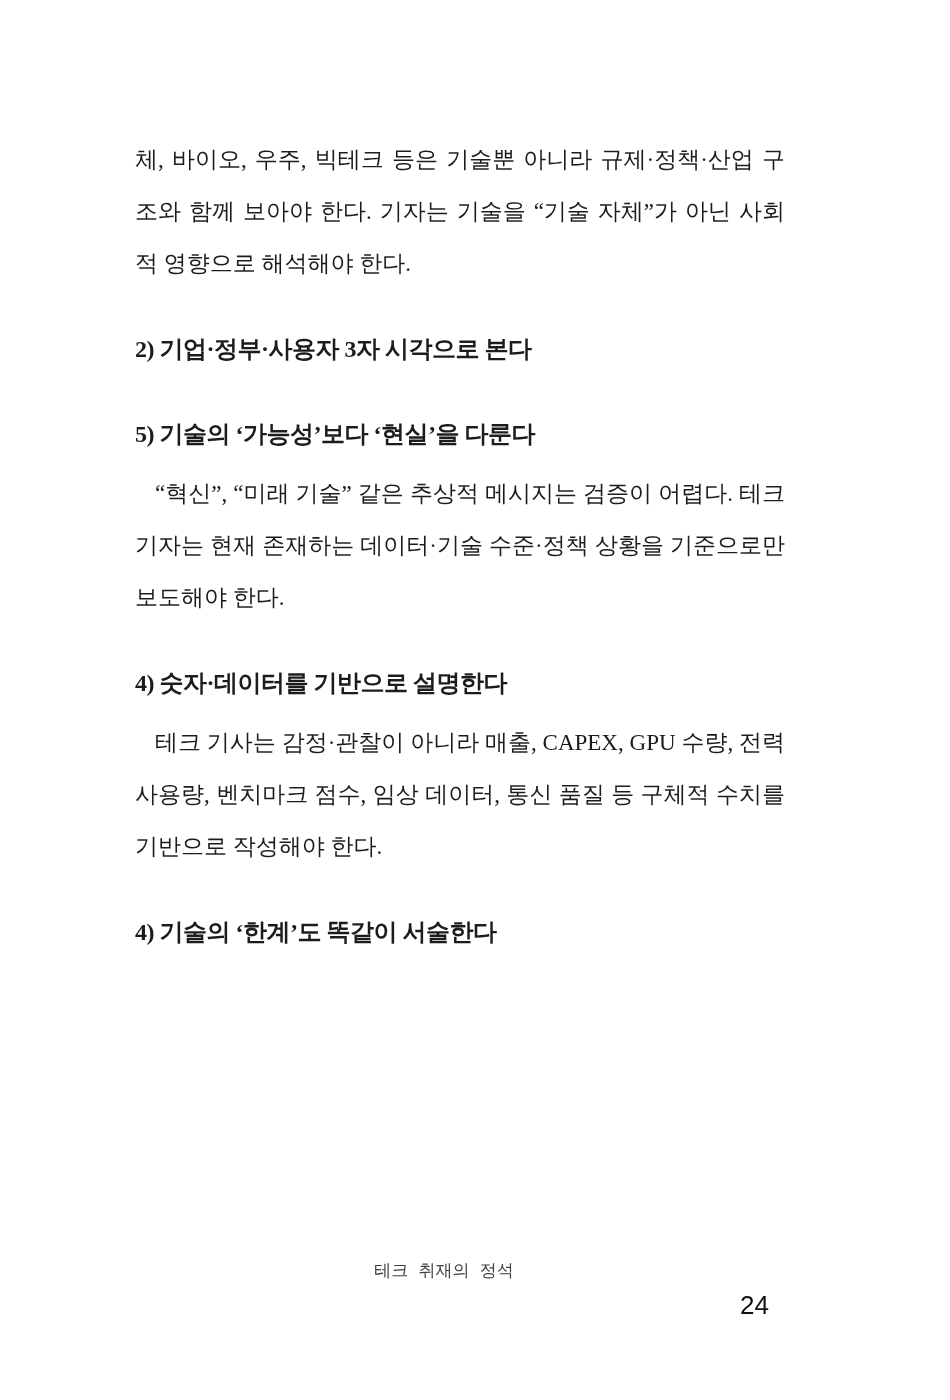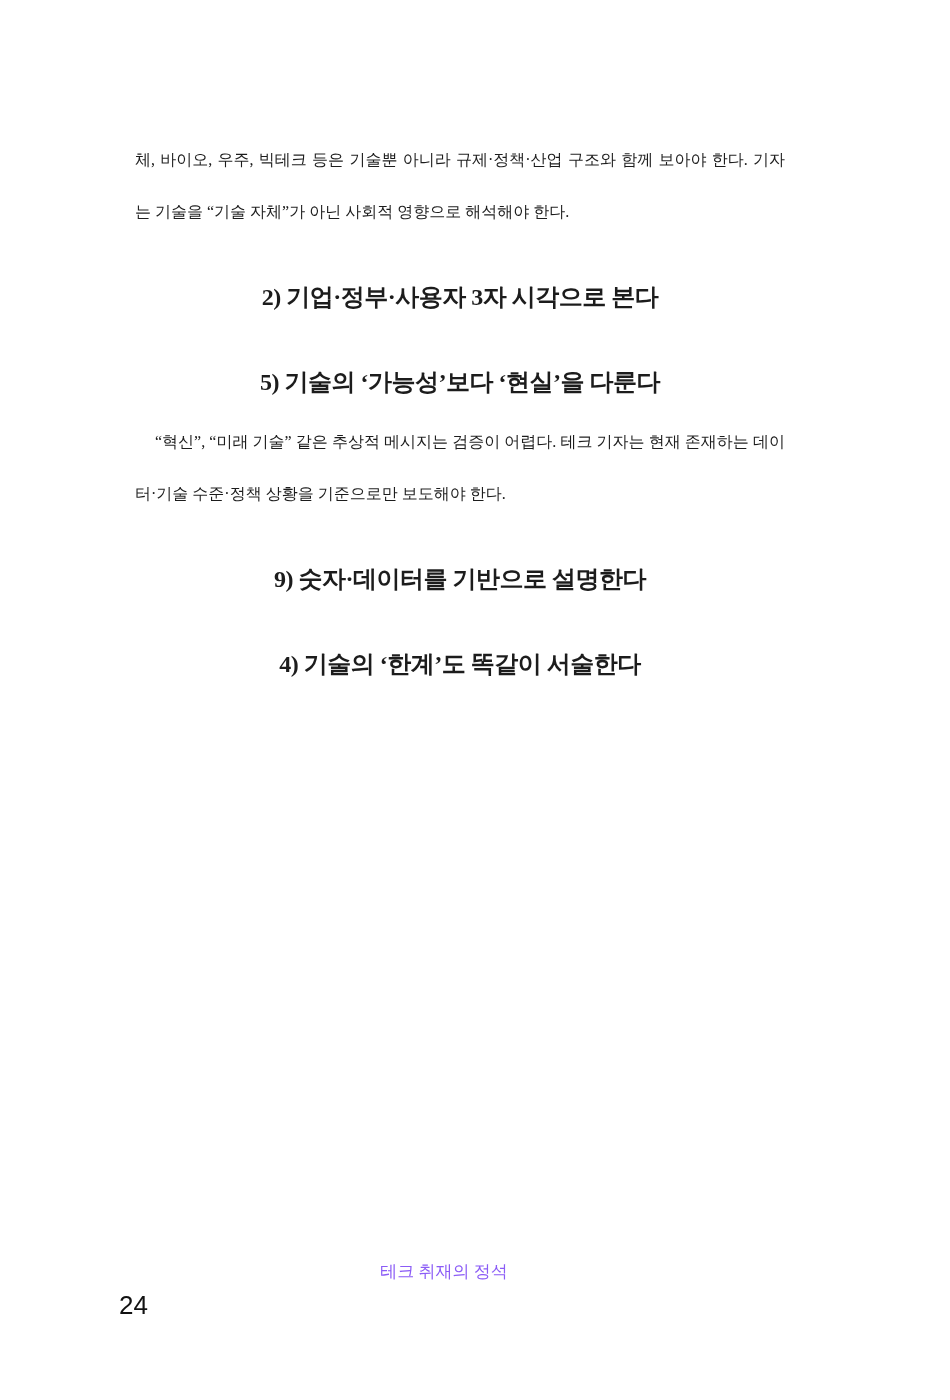--- a/index.html
+++ b/index.html
@@ -17,57 +17,57 @@
   }
   .content {
     position: absolute;
     left: 135px;
     top: 134px;
     width: 650px;
     color: #1c1c1c;
   }
   .body-para {
     margin: 0;
-    font-size: 16px;
+    font-size: 23px;
     line-height: 52px;
     text-align: justify;
     text-indent: 20px;
     word-break: normal;
   }
   .body-para.continued {
     text-indent: 0;
   }
   .section {
     margin-top: 33px;
   }
   .section-heading {
     margin: 0 0 8px 0;
     font-size: 24px;
     line-height: 52px;
     font-weight: 700;
     letter-spacing: -0.5px;
-    text-align: center;
+    text-align: left;
   }
   .footer-title {
     position: absolute;
     left: 119px;
     width: 650px;
     top: 1262px;
     text-align: center;
-    font-family: Liberation Serif, serif;
+    font-family: Liberation Mono, monospace;
     font-size: 17px;
     line-height: 20px;
-    color: #8b5cf6;
+    color: #404040;
   }
   .page-number {
     position: absolute;
     left: 119px;
     width: 650px;
     top: 1290px;
-    text-align: left;
+    text-align: right;
     font-family: "Liberation Sans", "DejaVu Sans", sans-serif;
     font-size: 26px;
     line-height: 30px;
     color: #111111;
   }
 </style>
 </head>
 <body>
 
 <div class="page">
@@ -78,21 +78,22 @@
     <section class="section">
       <h2 class="section-heading">2) 기업·정부·사용자 3자 시각으로 본다</h2>
     </section>
 
     <section class="section">
       <h2 class="section-heading">5) 기술의 ‘가능성’보다 ‘현실’을 다룬다</h2>
       <p class="body-para">“혁신”, “미래 기술” 같은 추상적 메시지는 검증이 어렵다. 테크 기자는 현재 존재하는 데이터·기술 수준·정책 상황을 기준으로만 보도해야 한다.</p>
     </section>
 
     <section class="section">
-      <h2 class="section-heading">9) 숫자·데이터를 기반으로 설명한다</h2>
+      <h2 class="section-heading">4) 숫자·데이터를 기반으로 설명한다</h2>
+      <p class="body-para">테크 기사는 감정·관찰이 아니라 매출, CAPEX, GPU 수량, 전력 사용량, 벤치마크 점수, 임상 데이터, 통신 품질 등 구체적 수치를 기반으로 작성해야 한다.</p>
     </section>
 
     <section class="section">
       <h2 class="section-heading">4) 기술의 ‘한계’도 똑같이 서술한다</h2>
     </section>
 
   </div>
 
   <div class="footer-title">테크 취재의 정석</div>
 

